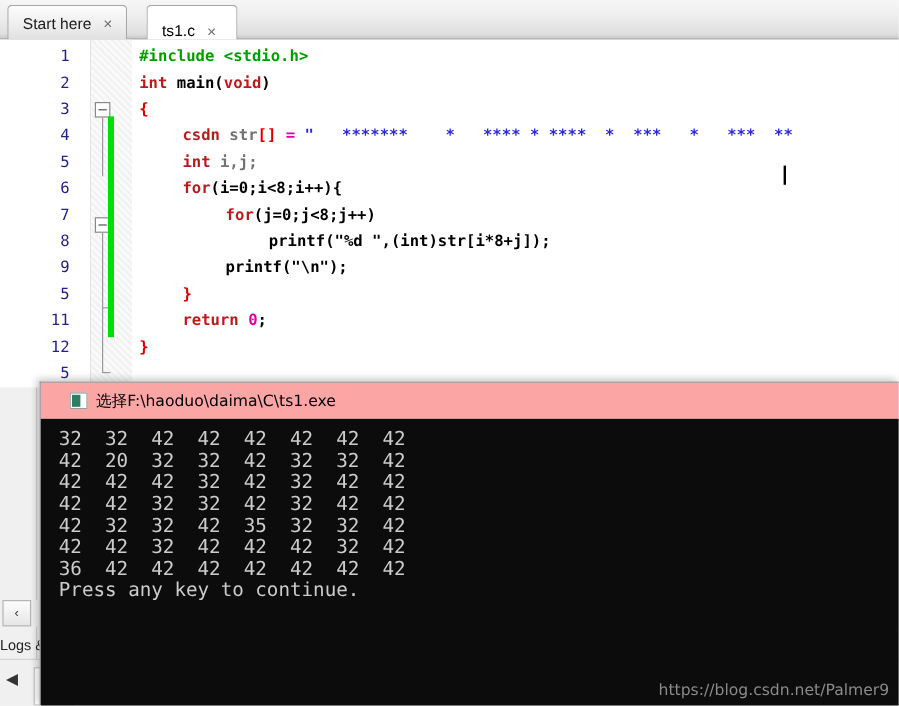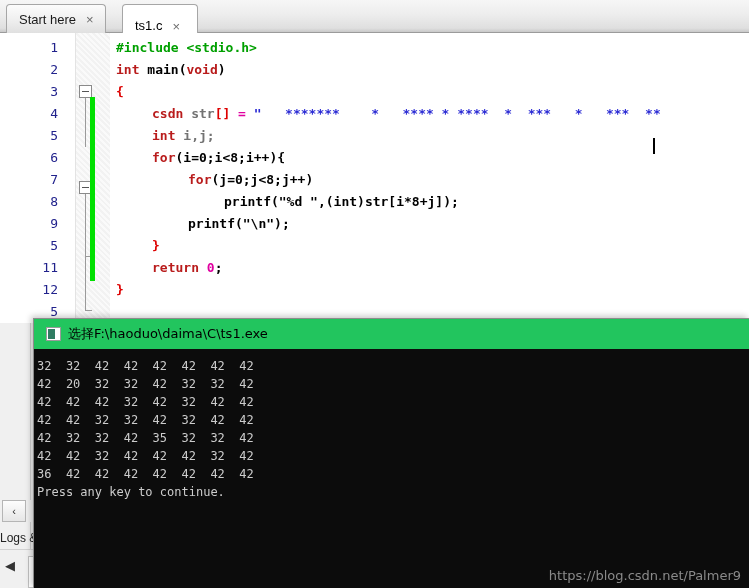--- a/index.html
+++ b/index.html
@@ -241,24 +241,24 @@
     border: 1px solid #8c8c8c;
     border-right: none;
     border-bottom: none;
     box-sizing: border-box;
     box-shadow: -2px -2px 6px rgba(0,0,0,0.22);
   }
   #console-titlebar {
     position: absolute;
     left: 0; top: 0;
     width: 100%; height: 30px;
-    background: #22c55e;
+    background: #fca5a5;
     display: flex;
     align-items: center;
-    padding-left: 12px;
+    padding-left: 24px;
     box-sizing: border-box;
   }
   #console-icon {
     width: 15px; height: 14px;
     border: 1px solid #9a9a9a;
     background: #ffffff;
     box-sizing: border-box;
     position: relative;
     margin-right: 7px;
     flex: none;
@@ -278,25 +278,25 @@
   }
   #console-screen {
     position: absolute;
     left: 0; top: 30px;
     width: 100%; height: 240px;
     background: #0c0c0c;
     overflow: hidden;
   }
   .con-row {
     font-family: "DejaVu Sans Mono", "Liberation Mono", monospace;
-    font-size: 12px;
+    font-size: 16px;
     line-height: 18px;
     color: #cccccc;
     white-space: pre;
-    padding-left: 3px;
+    padding-left: 15px;
   }
   #con-blank { height: 8px; }
   #con-msg {
     margin-top: 18px;
   }
   #watermark {
     position: absolute;
     right: 8px;
     bottom: 6px;
     font-family: "DejaVu Sans", sans-serif;

